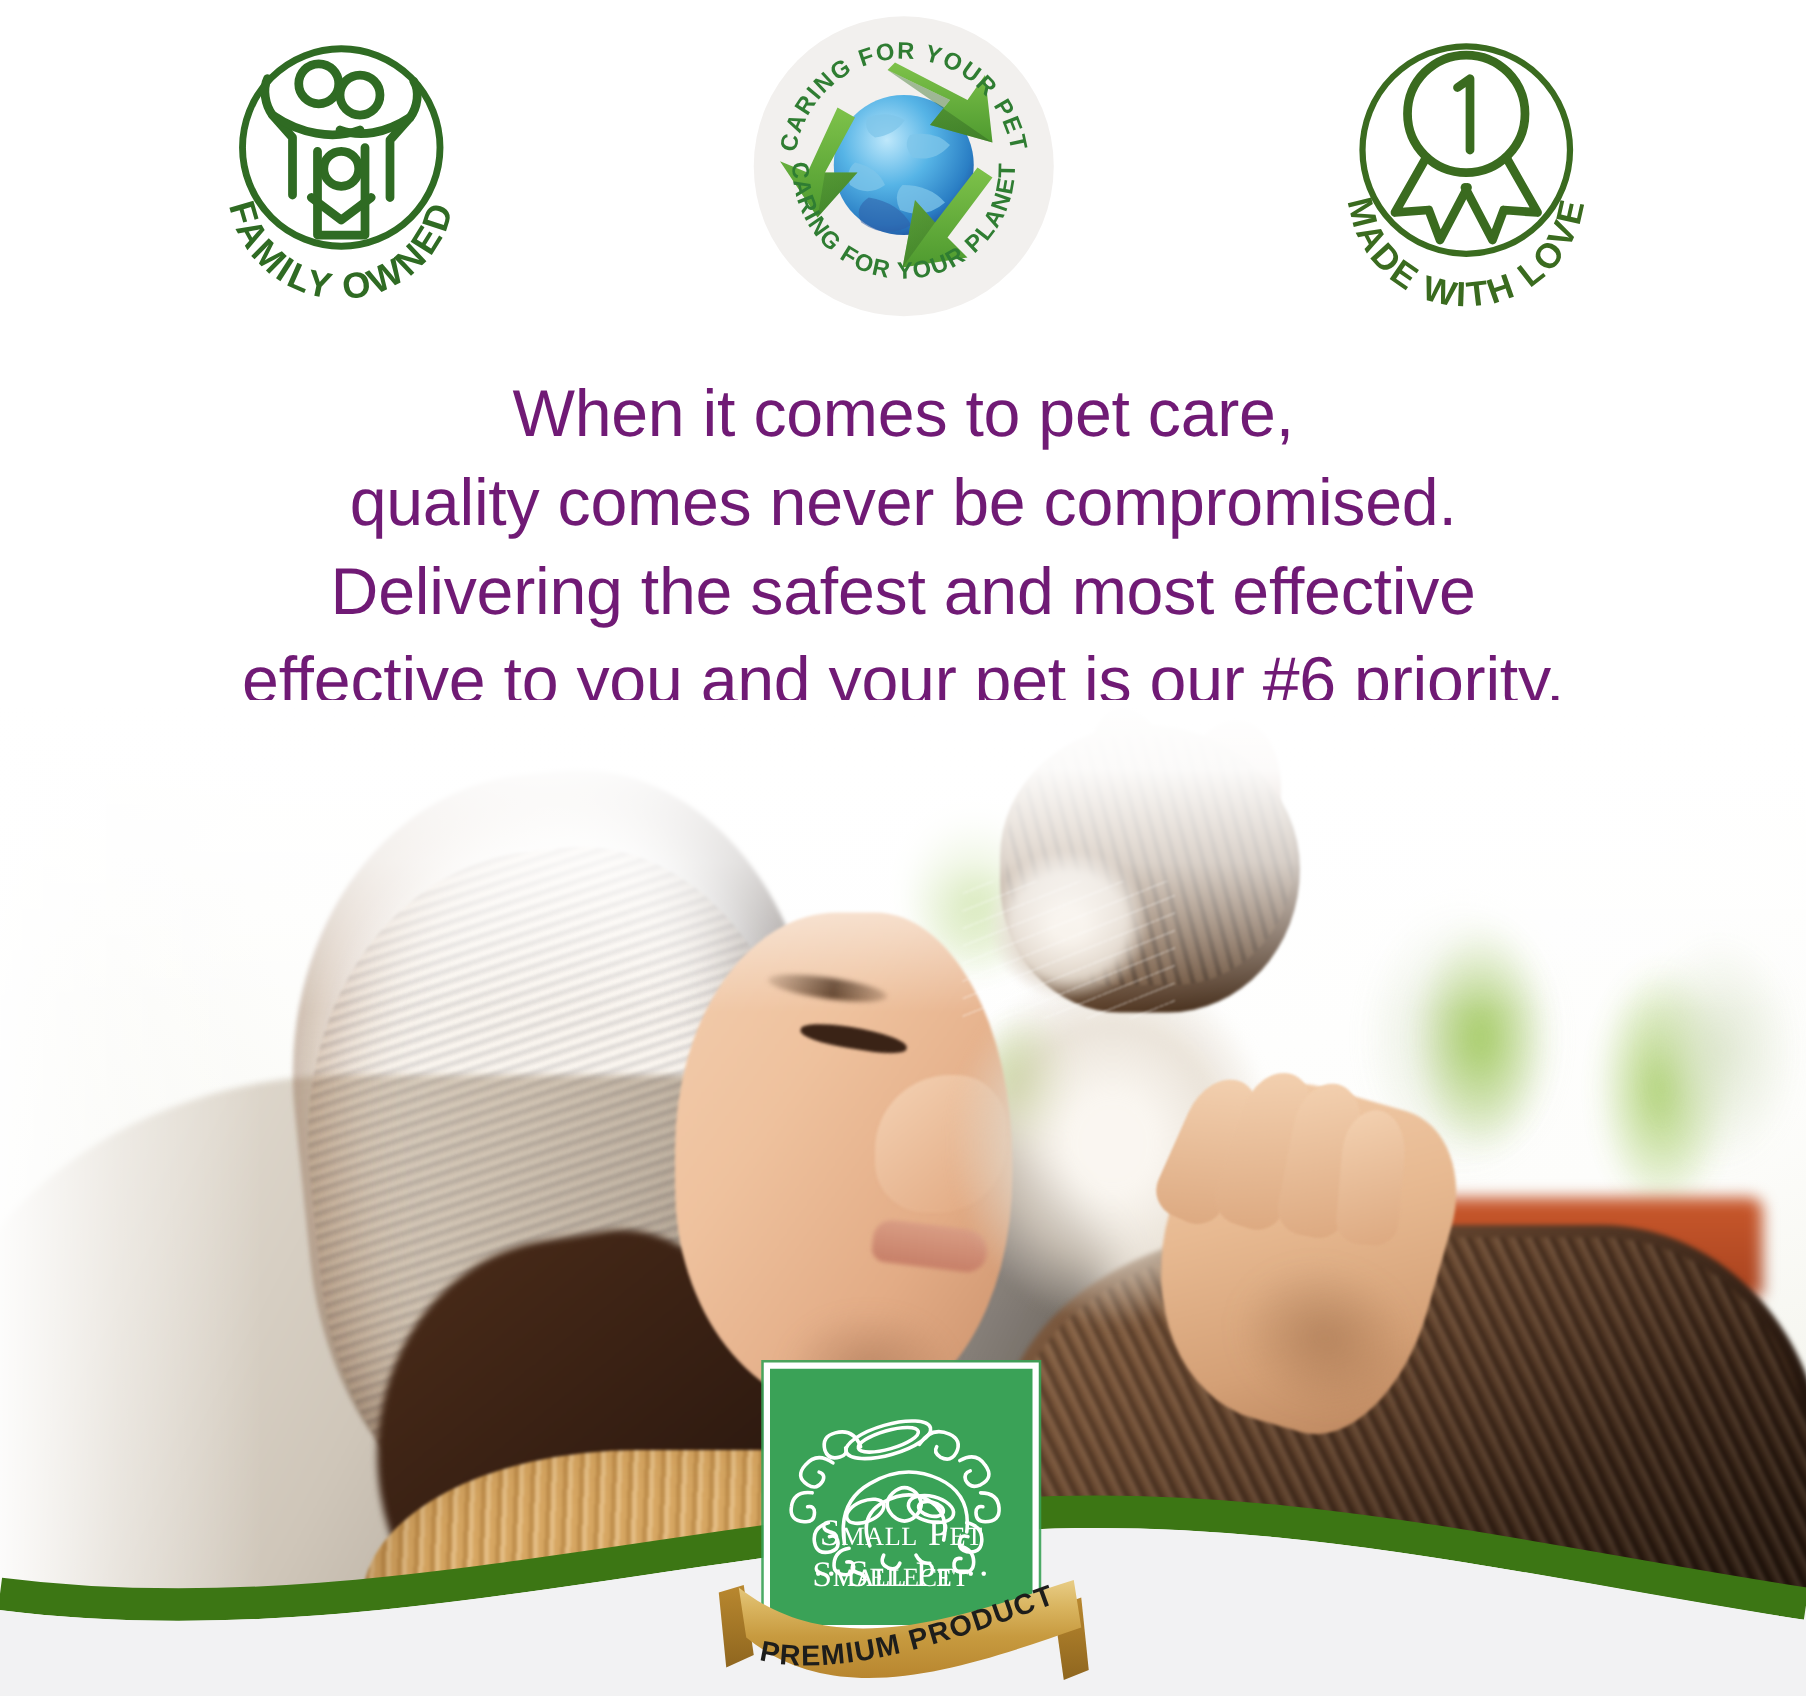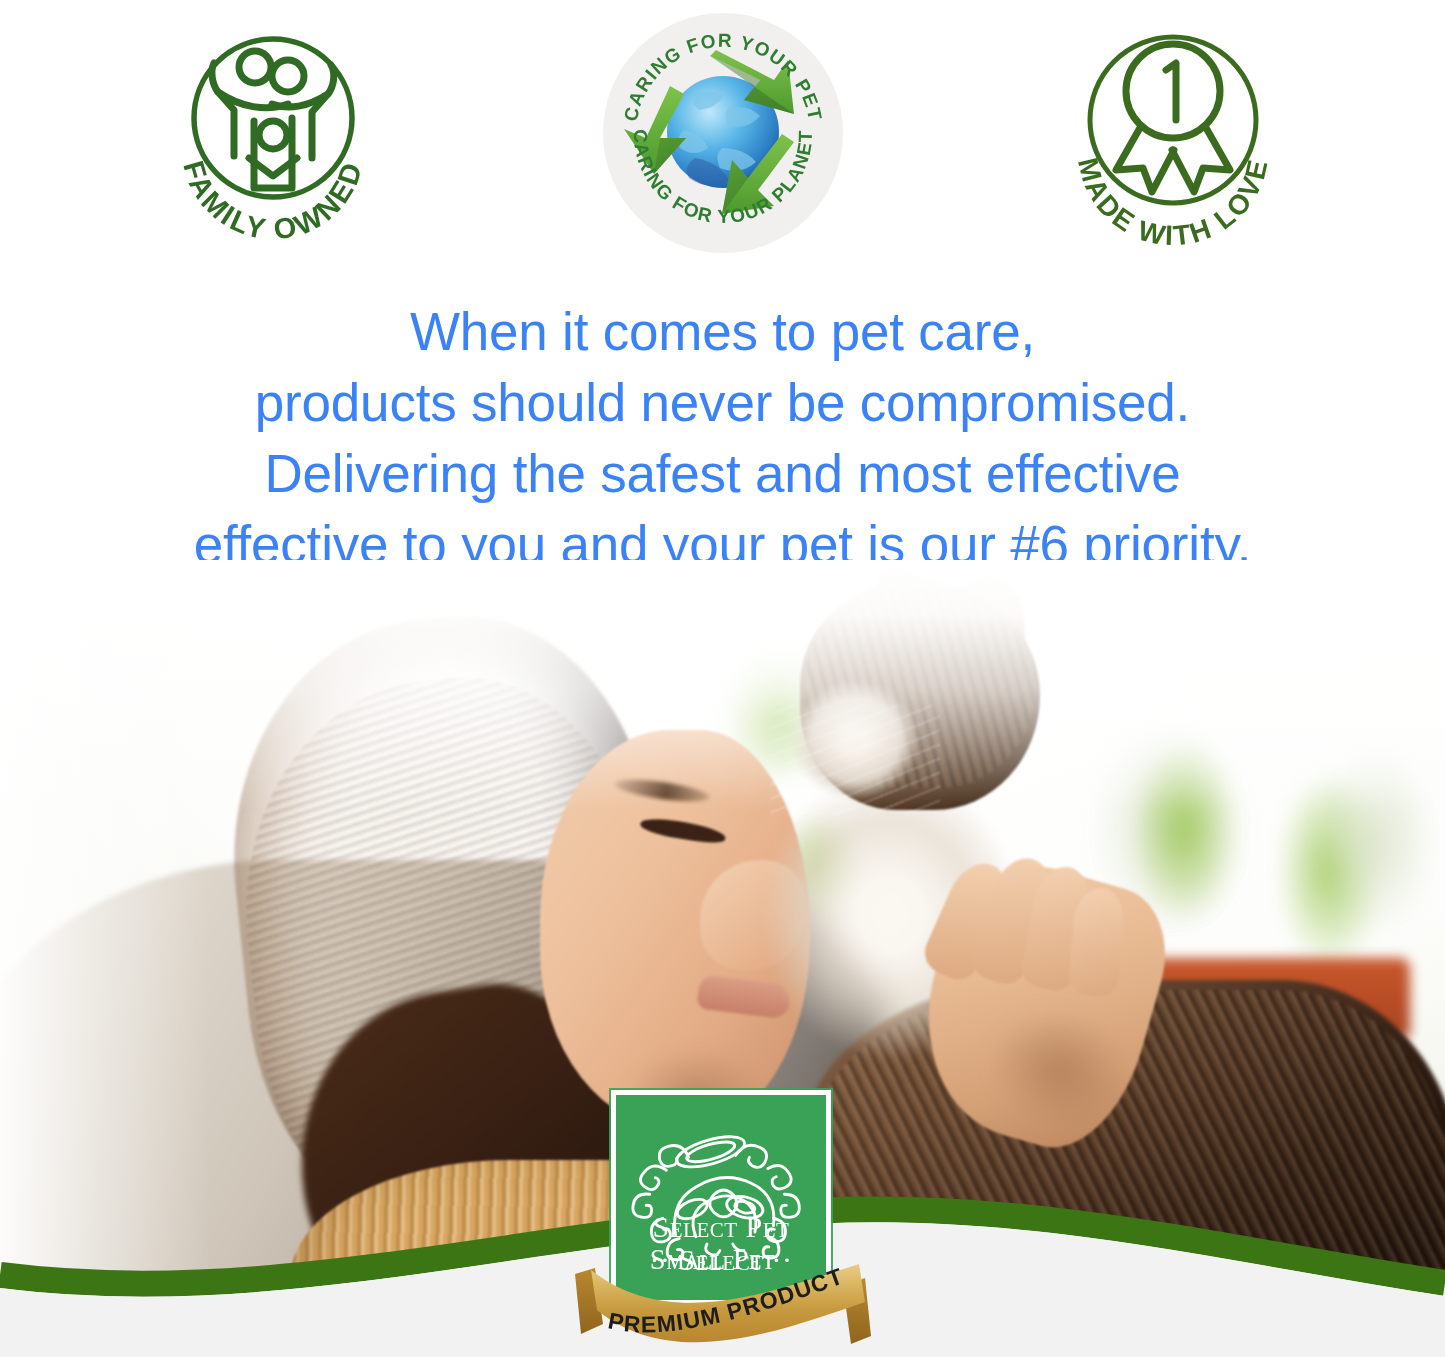--- a/index.html
+++ b/index.html
@@ -41,21 +41,21 @@
   }
   .badge svg { display: block; width: 100%; height: 100%; }
 
   
   #headline {
     position: absolute;
     top: 296px;
     left: 0;
     width: 1445px;
     text-align: center;
-    color: #3b82f6;
+    color: #701a75;
     font-size: 53px;
     line-height: 71px;
     letter-spacing: -0.2px;
     font-weight: 400;
   }
   #headline .strong { font-weight: 400; }
 
   
   #photo {
     position: absolute;
@@ -498,21 +498,21 @@
         </g>
         <text font-family="'Liberation Sans', sans-serif" font-size="28" font-weight="700" fill="#3a6b1f" letter-spacing="2.2">
           <textPath href="#arcLove" startOffset="50%" text-anchor="middle">MADE WITH LOVE</textPath>
         </text>
       </svg>
     </div>
   </div>
 
   <div id="headline">
     <div>When it comes to pet care,</div>
-    <div>products should never be compromised.</div>
+    <div>quality comes never be compromised.</div>
     <div><span>Delivering </span><span class="strong">the safest and most effective</span></div>
     <div><span class="strong">effective</span><span> to you and your pet is our #6 priority.</span></div>
   </div>
 
   <div id="photo">
     <div class="scene-bg"></div>
 
     <div class="plant pale" style="left:1060px; top:120px; width:220px; height:300px;"></div>
     <div class="plant leafy" style="left:1110px; top:140px; width:150px; height:260px;"></div>
     <div class="plant leafy" style="left:1255px; top:170px; width:150px; height:280px;"></div>
@@ -620,21 +620,21 @@
       <path d="M298 78 L278 86 L270 28 L292 20 Z" fill="url(#goldDark)"></path>
       <path d="M18 12 C 96 74 198 34 286 6 L292 44 C 200 76 98 112 24 52 Z" fill="url(#gold)"></path>
       <text font-family="'Liberation Sans', sans-serif" font-size="23" font-weight="700" fill="#1d1d1b" letter-spacing="1.1">
         <textPath href="#ribbonPath" startOffset="50%" text-anchor="middle">PREMIUM PRODUCT</textPath>
       </text>
     </svg>
   </div>
 
   <div style="position:absolute; left:611px; top:1210px; width:220px; text-align:center;
               font-family:'Liberation Serif', serif; color:#ffffff; pointer-events:none;">
-    <div style="font-size:30px; line-height:33px; letter-spacing:0.5px; font-variant:small-caps;">Select Pet</div>
+    <div style="font-size:30px; line-height:33px; letter-spacing:0.5px; font-variant:small-caps;">Small Pet</div>
     <div style="font-size:30px; line-height:34px; letter-spacing:0.5px; font-variant:small-caps;">
       <span>··</span>
       <span>Select</span>
       <span>··</span>
     </div>
   </div>
 
 </div>
 
 </body></html>

